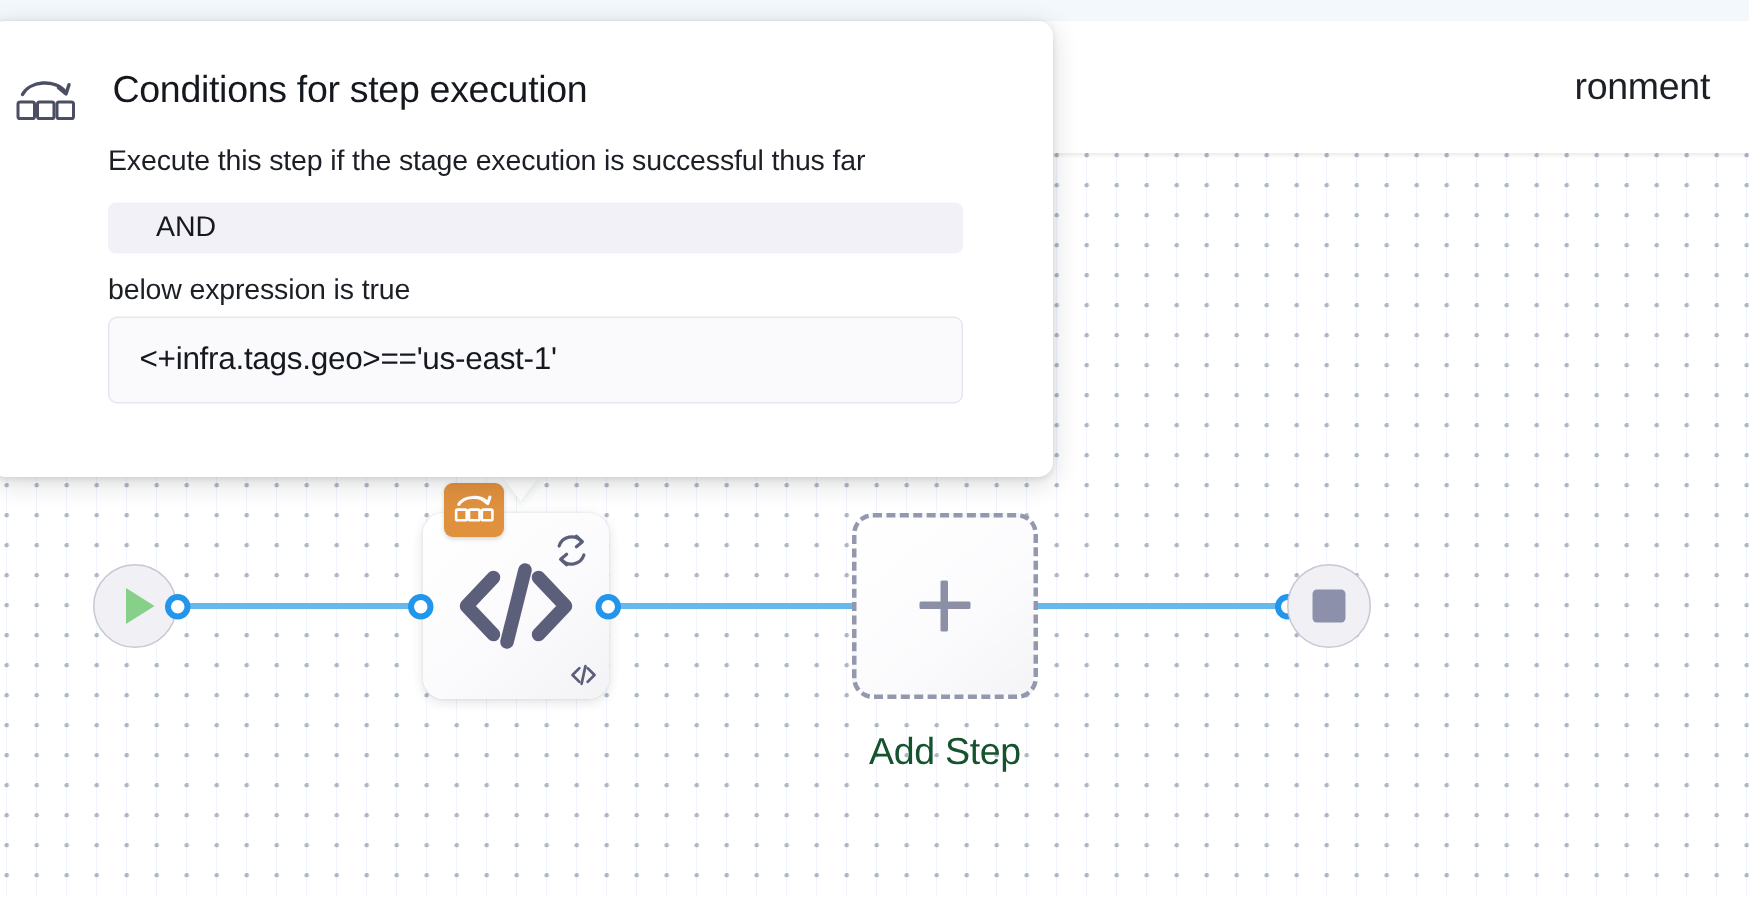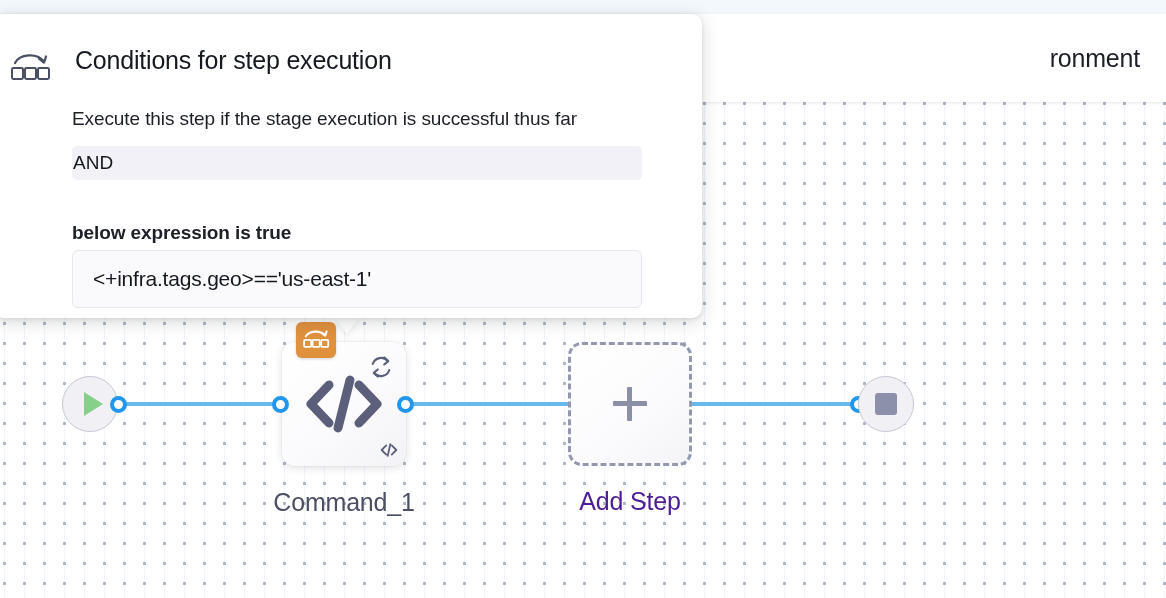--- a/index.html
+++ b/index.html
@@ -238,21 +238,21 @@
   }
   .plus:before { left: 0; top: 14px; width: 34px; height: 5px; }
   .plus:after  { top: 0; left: 14px; height: 34px; width: 5px; }
   .addstep-label {
     position: absolute;
     left: 518px;
     top: 487px;
     width: 224px;
     text-align: center;
     font-size: 25px;
-    color: #4c1d95;
+    color: #14532d;
     letter-spacing: -0.2px;
     white-space: nowrap;
   }
 
   
   .popover {
     position: absolute;
     left: -6px;
     top: 14px;
     width: 708px;
@@ -290,41 +290,40 @@
     letter-spacing: -0.2px;
     margin-top: 6px;
   }
   .pop-body {
     padding-left: 64px;
     padding-right: 22px;
   }
   .pop-text {
     font-size: 19px;
     color: #1c1f26;
-    margin-top: 24px;
+    margin-top: 13px;
     letter-spacing: -0.1px;
   }
   .pop-select {
     margin-top: 16px;
     height: 34px;
     background: #f1f1f7;
     border-radius: 5px;
     display: flex;
     align-items: center;
-    padding-left: 1px;
+    padding-left: 32px;
     font-size: 19px;
     color: #15181f;
     cursor: pointer;
   }
   .pop-text2 {
     font-size: 19px;
     color: #1c1f26;
-    margin-top: 42px;
+    margin-top: 14px;
     letter-spacing: -0.1px;
-    font-weight: bold;
   }
   .pop-expr {
     margin-top: 6px;
     height: 58px;
     background: #fafafc;
     border: 1px solid #e6e7ee;
     border-radius: 6px;
     box-sizing: border-box;
     display: flex;
     align-items: center;
@@ -398,21 +397,20 @@
             <rect x="13.2" y="16" width="8" height="8" rx="1" stroke="#ffffff" stroke-width="2" fill="none"></rect>
             <rect x="22.9" y="16" width="8" height="8" rx="1" stroke="#ffffff" stroke-width="2" fill="none"></rect>
           </svg>
         </span>
       </div>
     </div>
 
     <div class="port port-cmd-in"></div>
     <div class="port port-cmd-out"></div>
 
-    <div class="node-label">Command_1</div>
 
     <div class="addstep">
       <span class="plus"></span>
     </div>
     <div class="addstep-label">Add Step</div>
 
     <div class="port port-end"></div>
     <div class="terminal terminal-end">
       <span class="stop-sq"></span>
     </div>

